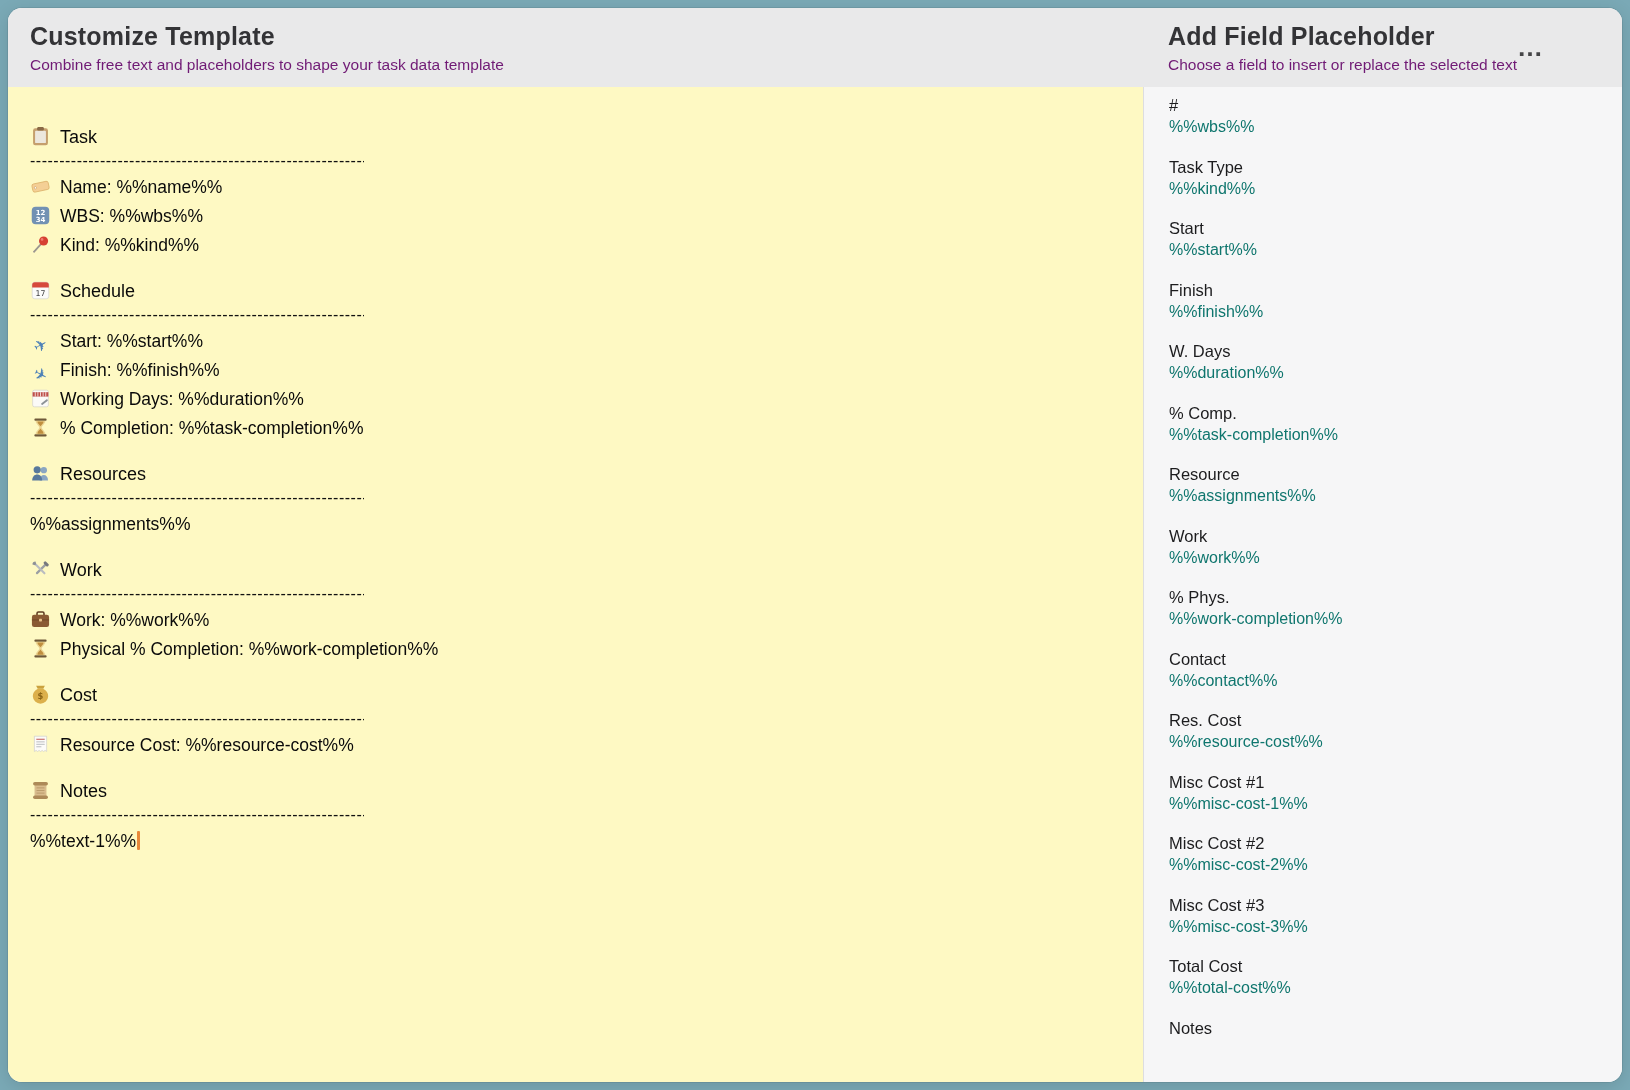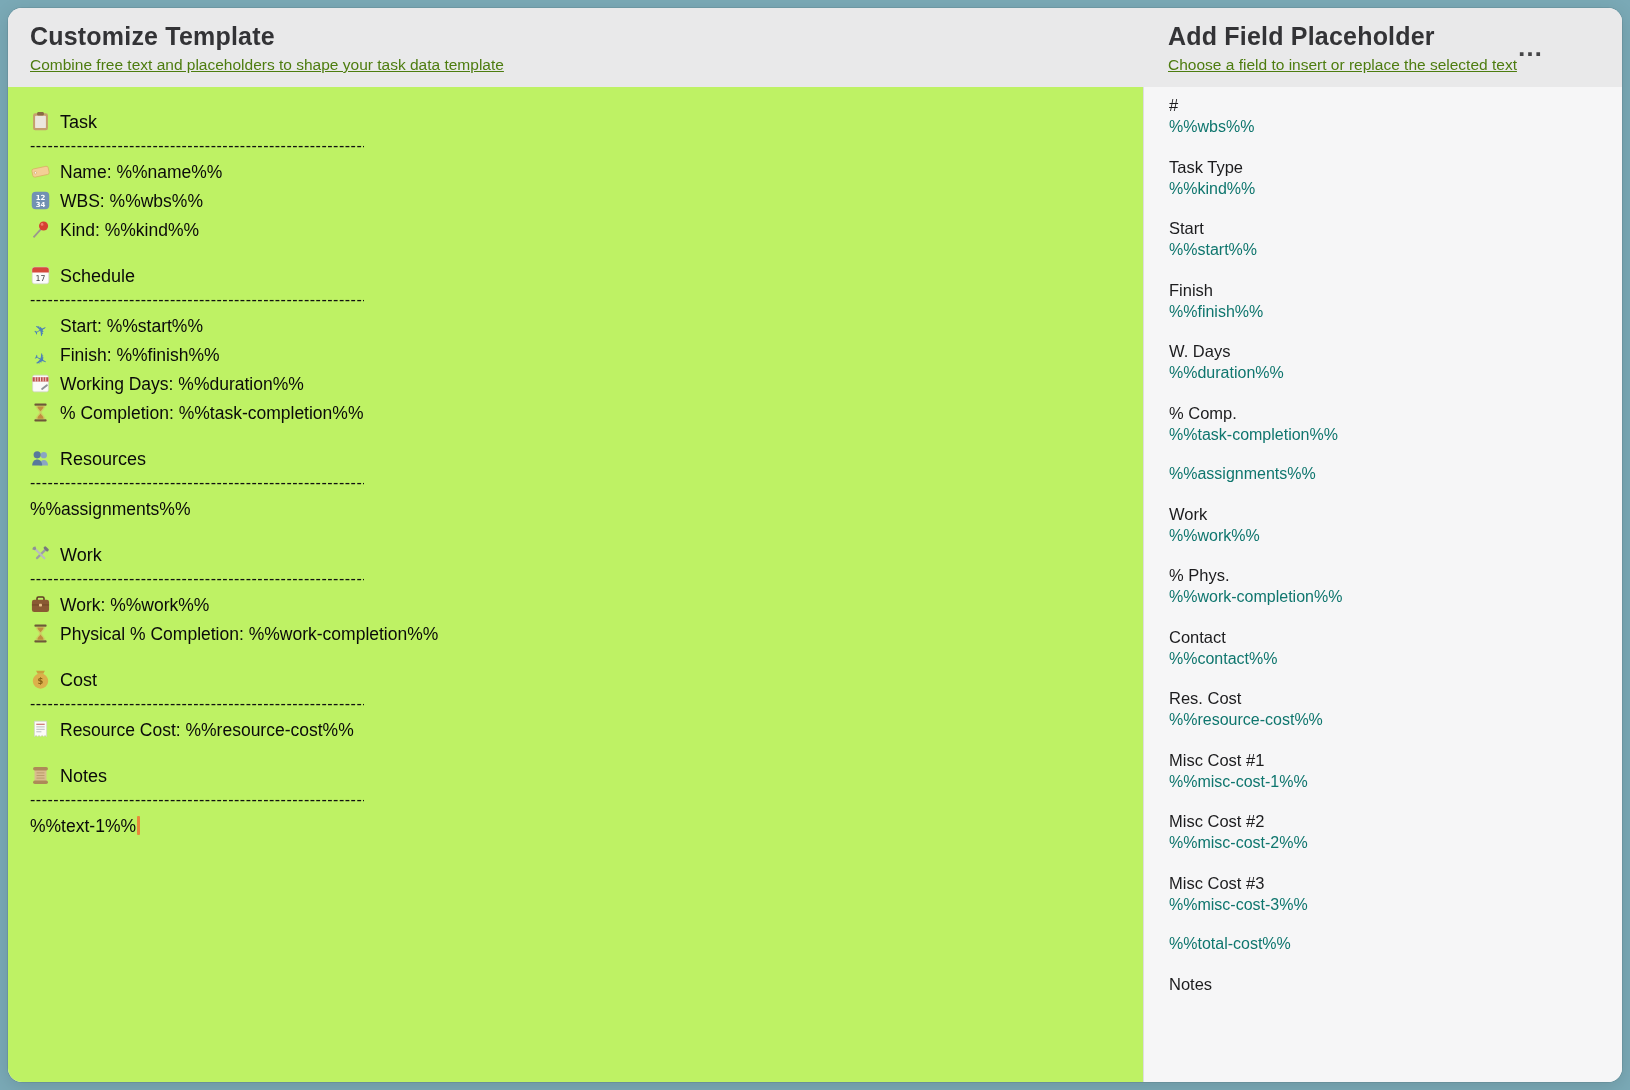--- a/index.html
+++ b/index.html
@@ -15,27 +15,27 @@
     width:100%;height:100%;
     border-radius:14px;overflow:hidden;
     display:flex;flex-direction:column;
     background:#ffffff;
     box-shadow:0 0 0 1px rgba(0,0,0,0.07), 0 4px 18px rgba(0,0,0,0.12);
   }
   .header-band{height:79px;background:#e9e9ea;display:flex;flex-shrink:0;}
   .header-left{width:1135px;box-sizing:border-box;padding:13px 0 0 22px;}
   .header-right{flex:1;box-sizing:border-box;padding:13px 24px 0 25px;display:flex;justify-content:flex-start;}
   .title{font-size:25px;font-weight:600;color:#333336;letter-spacing:0.2px;line-height:30px;}
-  .subtitle{font-size:15.5px;color:#4d7c0f;margin-top:5px;line-height:18px;text-decoration:underline;}
+  .subtitle{font-size:15.5px;color:#701a75;margin-top:5px;line-height:18px;}
   .ellipsis{font-size:26px;font-weight:700;color:#454547;line-height:20px;margin-top:16px;letter-spacing:1px;cursor:pointer;user-select:none;}
 
   .body{flex:1;display:flex;min-height:0;}
   .editor{
-    width:1135px;flex-shrink:0;background:#bef264;
-    box-sizing:border-box;padding:21px 20px 0 22px;
+    width:1135px;flex-shrink:0;background:#fef9c3;
+    box-sizing:border-box;padding:36px 20px 0 22px;
     font-size:17.5px;color:#0a0a0a;cursor:text;overflow:hidden;
   }
   .field-list{
     flex:1;background:#f6f6f7;border-left:1px solid #dddde0;
     box-sizing:border-box;padding:7px 20px 0 25px;overflow:hidden;
   }
 
   .section{margin-bottom:17px;}
   .sec-head{height:29px;line-height:29px;white-space:nowrap;}
   .sec-title{font-size:18px;}
@@ -214,20 +214,21 @@
           </div>
           <div class="f-item">
             <div class="f-label">W. Days</div>
             <div class="f-ph">%%duration%%</div>
           </div>
           <div class="f-item">
             <div class="f-label">% Comp.</div>
             <div class="f-ph">%%task-completion%%</div>
           </div>
           <div class="f-item">
+            <div class="f-label">Resource</div>
             <div class="f-ph">%%assignments%%</div>
           </div>
           <div class="f-item">
             <div class="f-label">Work</div>
             <div class="f-ph">%%work%%</div>
           </div>
           <div class="f-item">
             <div class="f-label">% Phys.</div>
             <div class="f-ph">%%work-completion%%</div>
           </div>
@@ -245,20 +246,21 @@
           </div>
           <div class="f-item">
             <div class="f-label">Misc Cost #2</div>
             <div class="f-ph">%%misc-cost-2%%</div>
           </div>
           <div class="f-item">
             <div class="f-label">Misc Cost #3</div>
             <div class="f-ph">%%misc-cost-3%%</div>
           </div>
           <div class="f-item">
+            <div class="f-label">Total Cost</div>
             <div class="f-ph">%%total-cost%%</div>
           </div>
           <div class="f-item">
             <div class="f-label">Notes</div>
             <div class="f-ph"></div>
           </div>
         </div>
     </div>
 
   </div>

